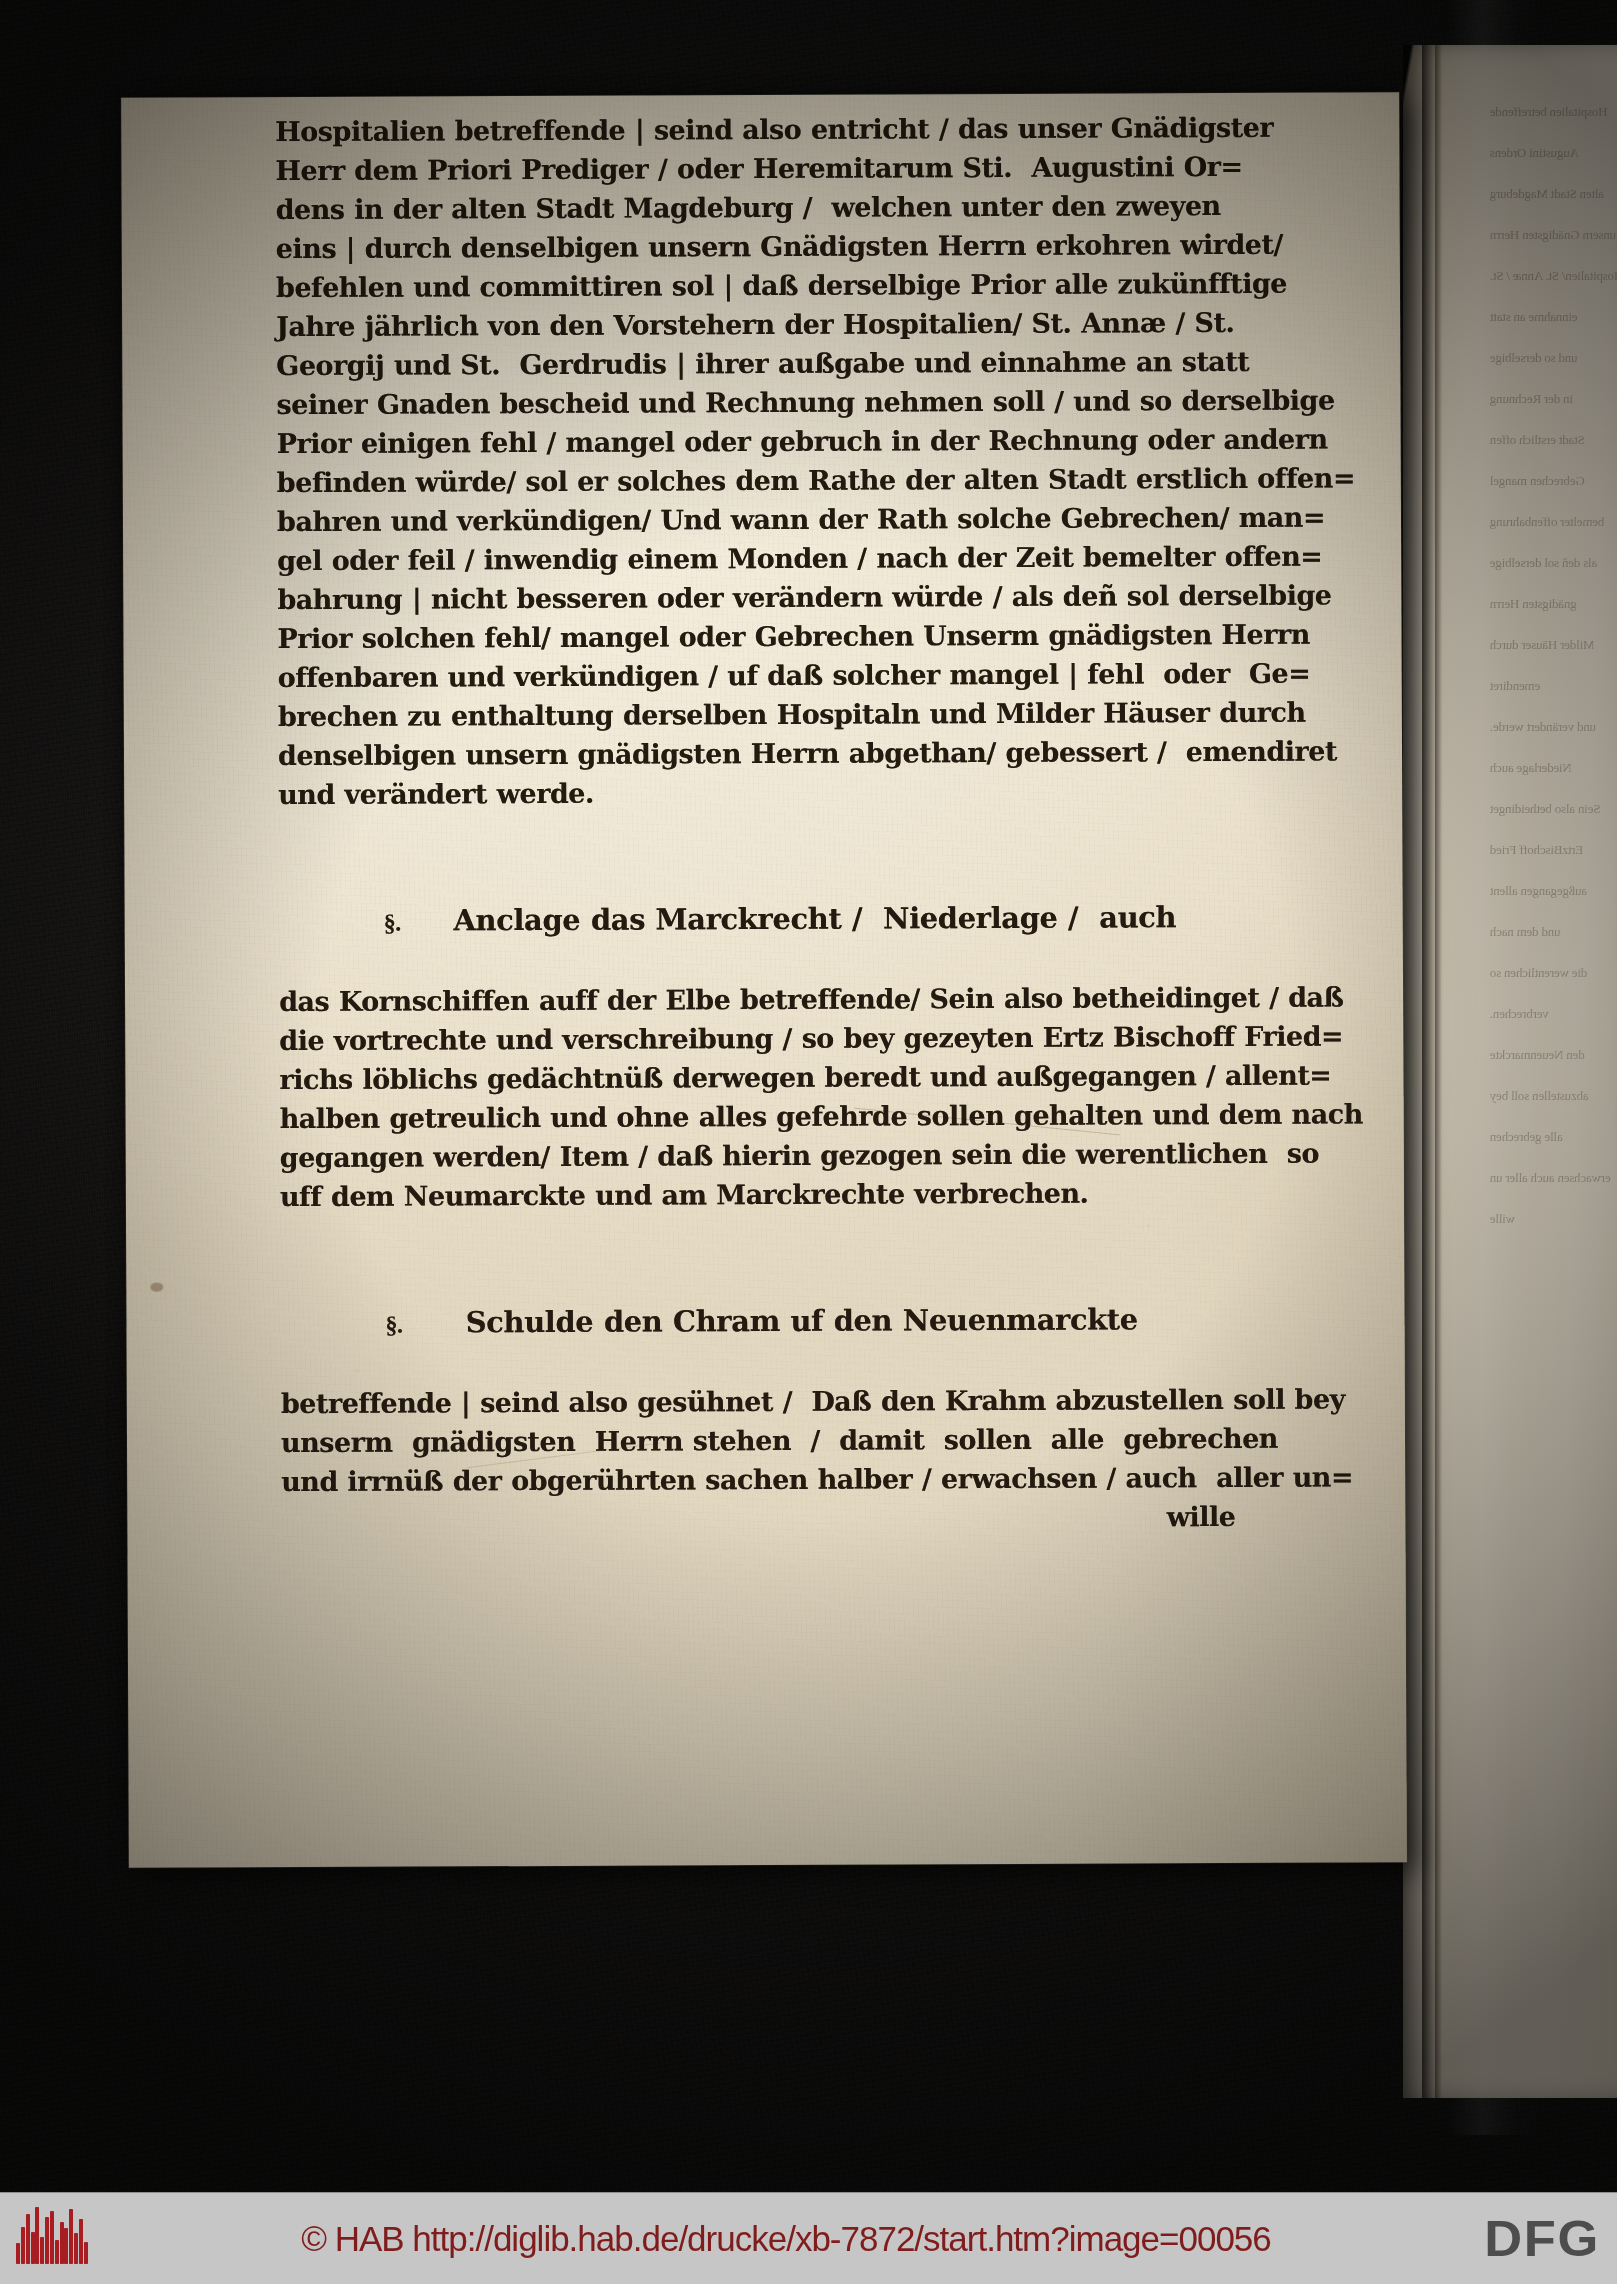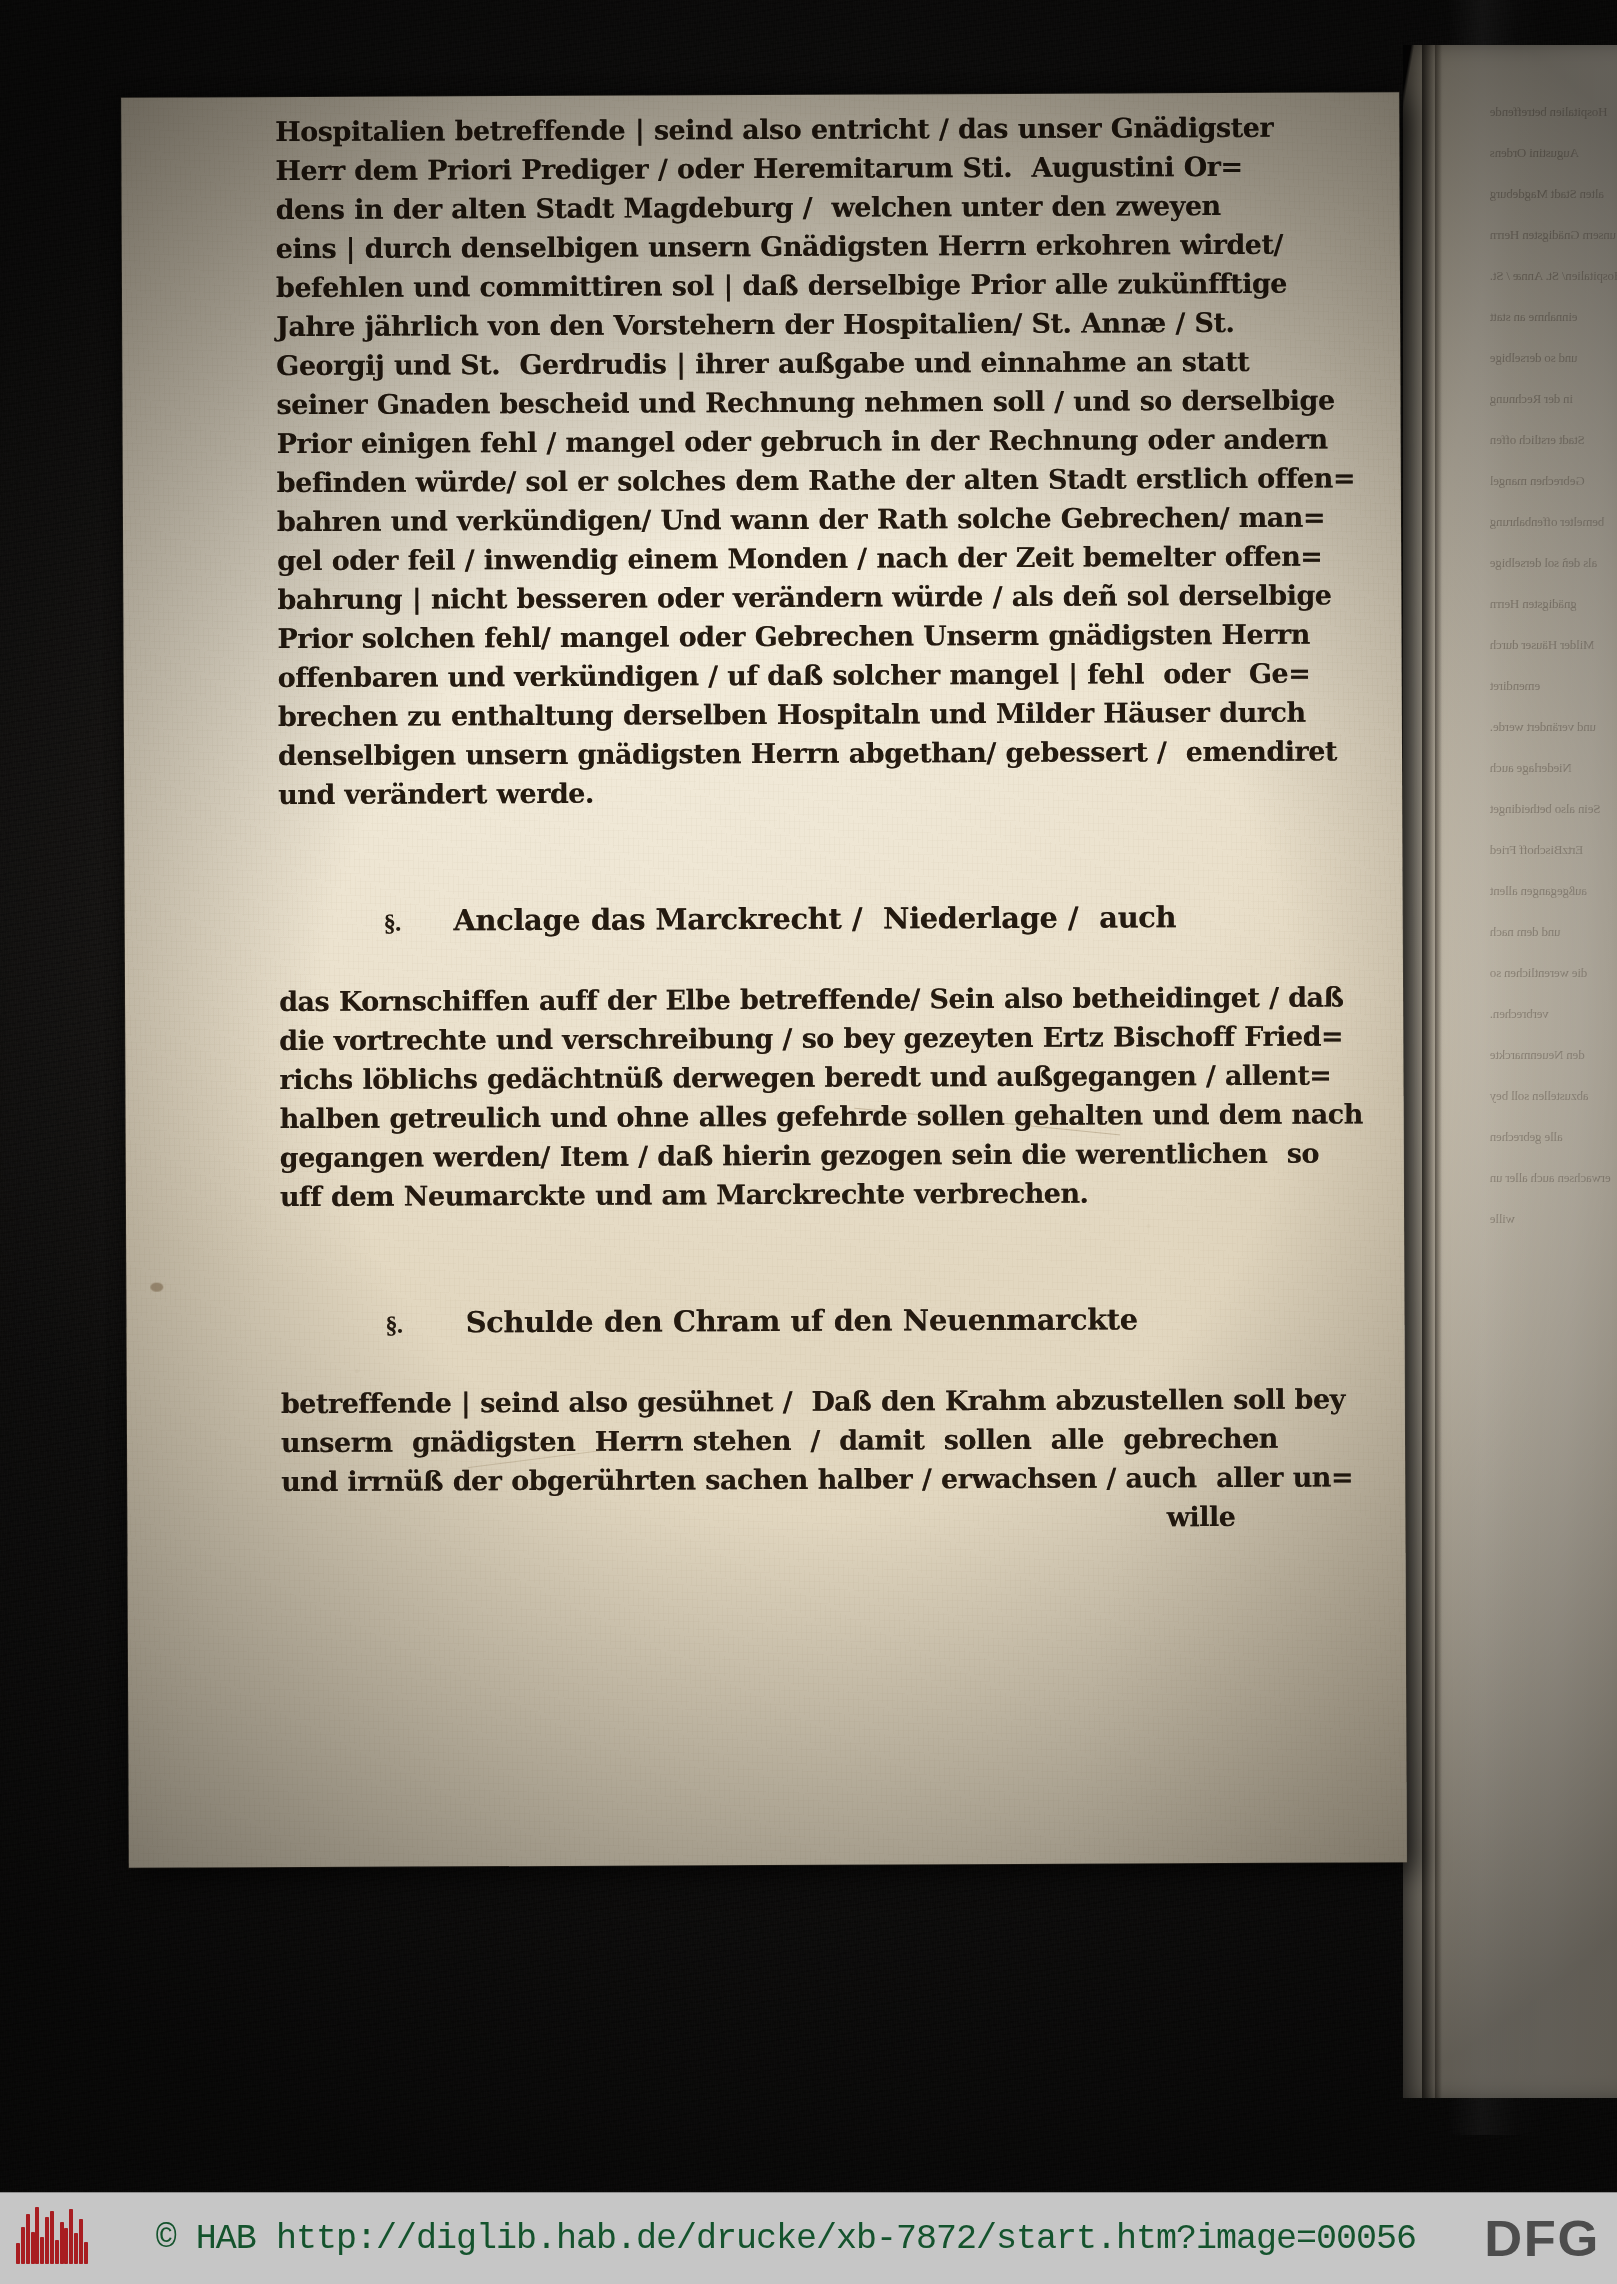--- a/index.html
+++ b/index.html
@@ -127,22 +127,22 @@
     background:#c6c6c6;
     border-top:1.6px solid #8e8e8e;
     display:flex;align-items:center;
   }
   .hab-mark{
     width:74px;height:74px;margin-left:11.3px;flex:0 0 auto;position:relative;
   }
   .hab-mark .bar{position:absolute;bottom:11.3px;width:4px;background:#a81d21;border-radius:0.8px;}
   .footer .url{
     flex:1 1 auto;text-align:center;
-    font-family:Liberation Mono, monospace;
-    font-size:35px;color:#14532d;letter-spacing:-1px;white-space:nowrap;
+    font-family:Liberation Sans, sans-serif;
+    font-size:35px;color:#7f1d1d;letter-spacing:-1px;white-space:nowrap;
   }
   .dfg{
     flex:0 0 auto;margin-right:21px;
     font-family:"Liberation Sans",sans-serif;
     font-weight:700;font-size:50px;color:#4d4d4d;letter-spacing:1.6px;
     transform:scaleX(1.05);
   }
 </style>
 </head>
 <body>

